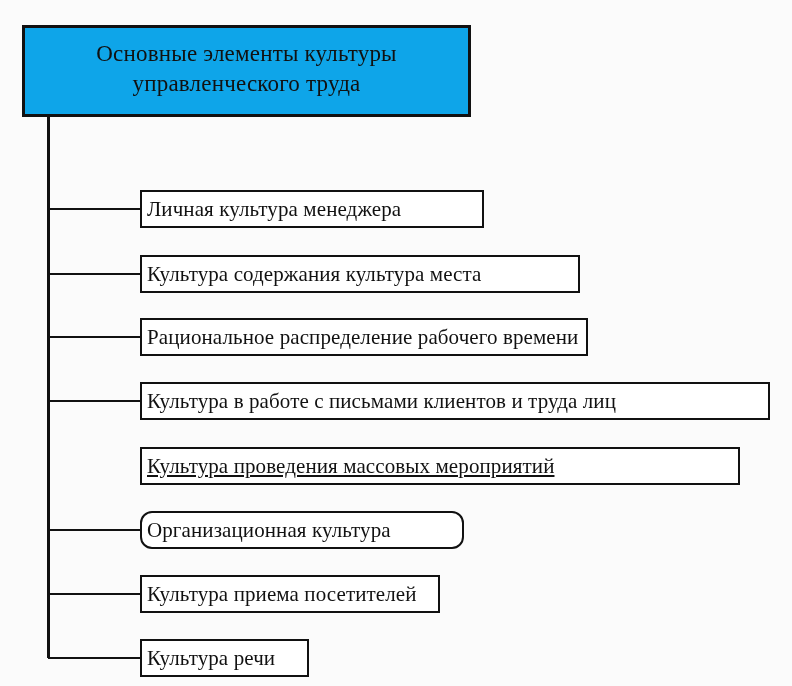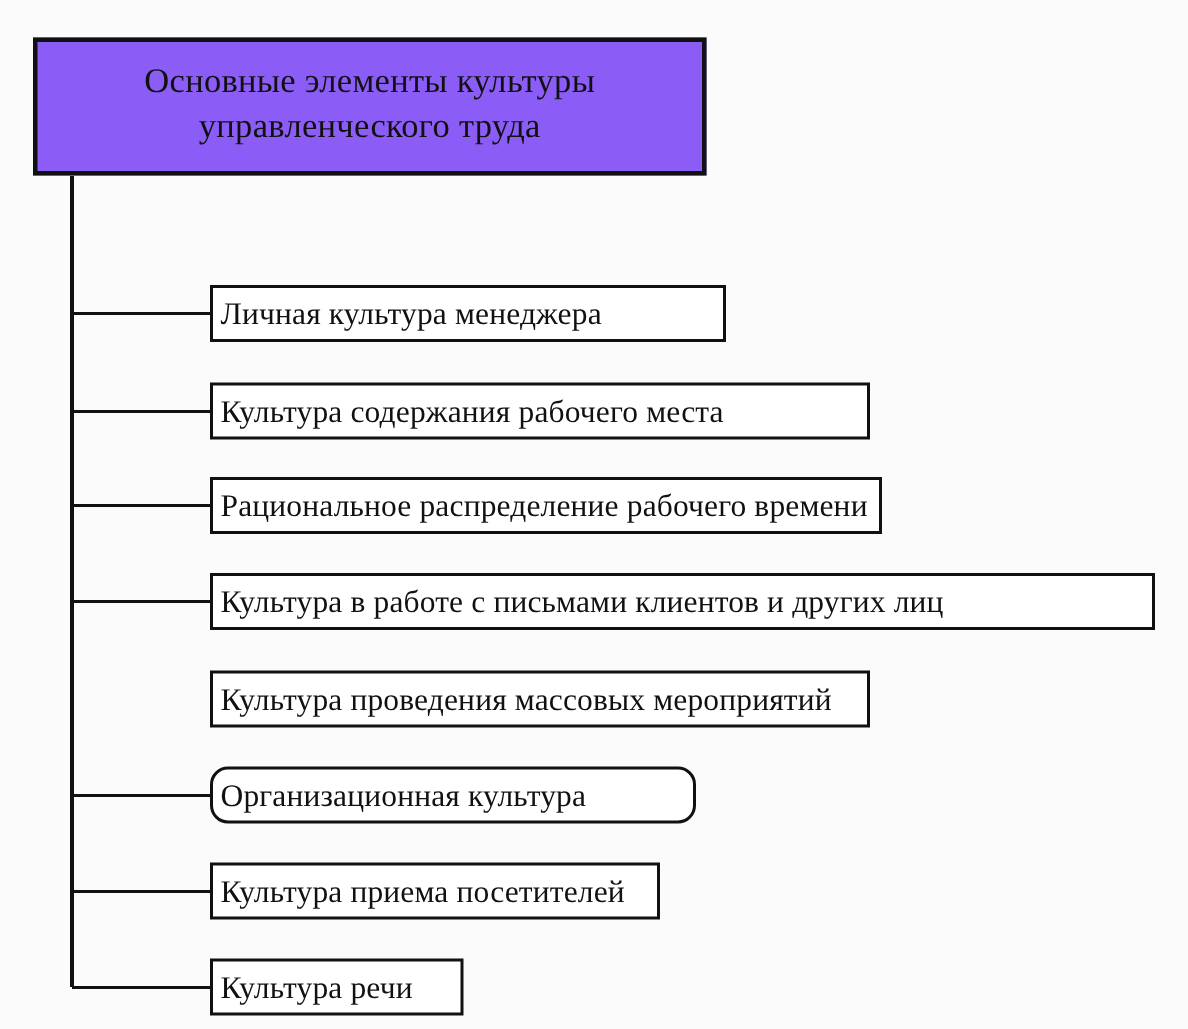--- a/index.html
+++ b/index.html
@@ -24,21 +24,21 @@
 
   
   .root-box {
     position: absolute;
     left: 22px;
     top: 25px;
     width: 449px;
     height: 92px;
     box-sizing: border-box;
     border: 3px solid #111111;
-    background: #8b5cf6;
+    background: #0ea5e9;
     display: flex;
     align-items: center;
     justify-content: center;
     padding: 2px 10px 6px 10px;
   }
   .root-label {
     font-size: 23px;
     line-height: 1.30;
     text-align: center;
     letter-spacing: 0.2px;
@@ -92,29 +92,29 @@
   <div class="root-box">
     <div class="root-label">Основные элементы культуры
 управленческого труда</div>
   </div>
 
   <div id="leaf-nodes">
       <div class="leaf-box" style="left: 140px; top: 190px; width: 344px;">
         <span class="leaf-label">Личная культура менеджера</span>
       </div>
       <div class="leaf-box" style="left: 140px; top: 255px; width: 440px;">
-        <span class="leaf-label">Культура содержания рабочего места</span>
+        <span class="leaf-label">Культура содержания культура места</span>
       </div>
       <div class="leaf-box" style="left: 140px; top: 318px; width: 448px;">
         <span class="leaf-label">Рациональное распределение рабочего времени</span>
       </div>
       <div class="leaf-box" style="left: 140px; top: 382px; width: 630px;">
-        <span class="leaf-label">Культура в работе с письмами клиентов и других лиц</span>
+        <span class="leaf-label">Культура в работе с письмами клиентов и труда лиц</span>
       </div>
-      <div class="leaf-box" style="left: 140px; top: 447px; width: 440px;">
+      <div class="leaf-box" style="left: 140px; top: 447px; width: 600px; text-decoration: underline;">
         <span class="leaf-label">Культура проведения массовых мероприятий</span>
       </div>
       <div class="leaf-box" style="left: 140px; top: 511px; width: 324px; border-radius: 12px;">
         <span class="leaf-label">Организационная культура</span>
       </div>
       <div class="leaf-box" style="left: 140px; top: 575px; width: 300px;">
         <span class="leaf-label">Культура приема посетителей</span>
       </div>
       <div class="leaf-box" style="left: 140px; top: 639px; width: 169px;">
         <span class="leaf-label">Культура речи</span>

